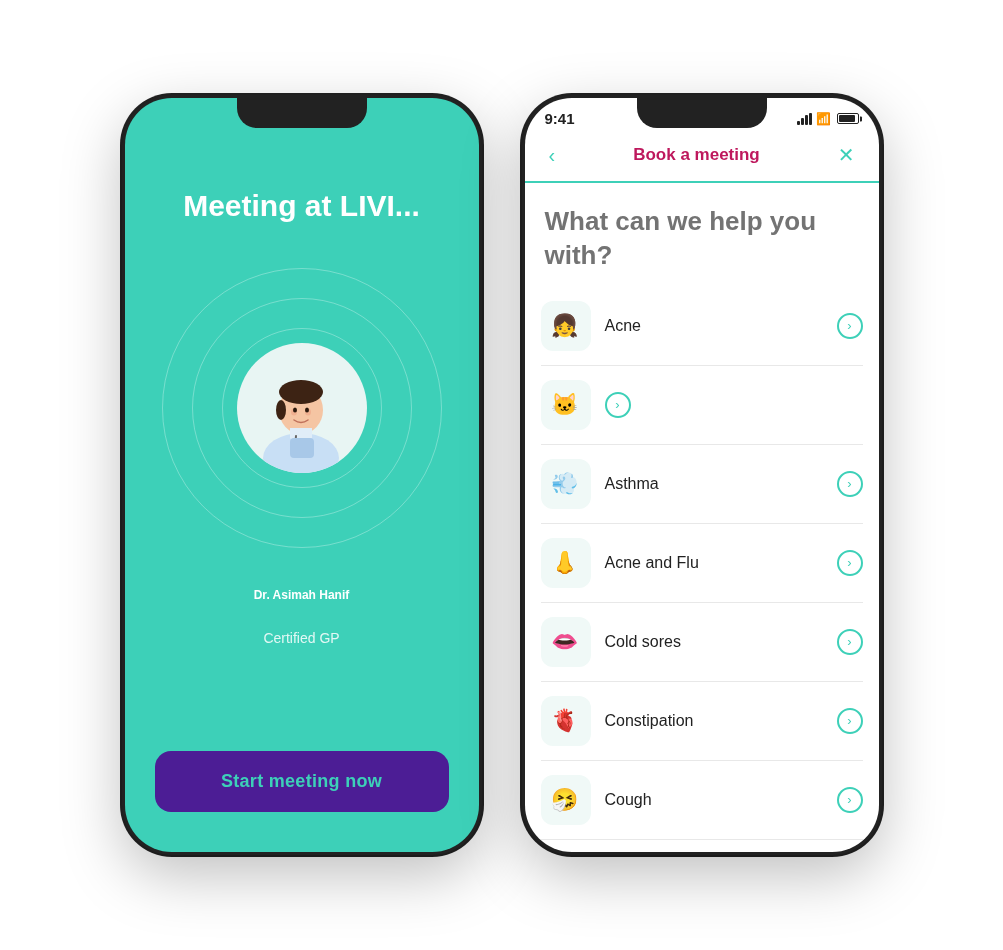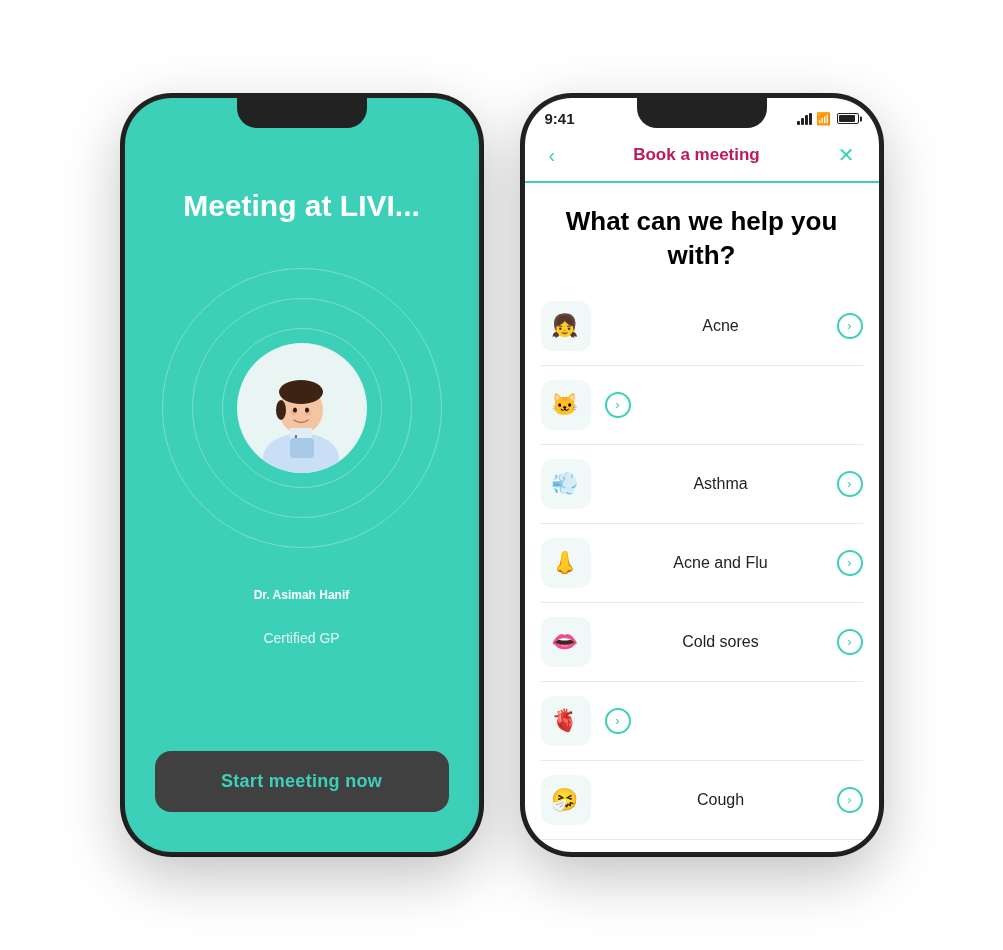--- a/index.html
+++ b/index.html
@@ -109,34 +109,33 @@
 
     
     .start-btn-wrapper {
       position: absolute;
       bottom: 40px;
       left: 30px; right: 30px;
     }
     .start-btn {
       width: 100%;
       padding: 20px;
-      background: #404040;
+      background: #4c1d95;
       border: none;
       border-radius: 16px;
       color: #3dd0b8;
       font-size: 18px;
       font-weight: 600;
       cursor: pointer;
       letter-spacing: 0.3px;
     }
 
     
     .phone-right .phone-inner {
       background: #fff;
-      text-align: center;
     }
     .phone-right-content {
       width: 100%;
       height: 100%;
       display: flex;
       flex-direction: column;
       overflow: hidden;
     }
 
     
@@ -171,21 +170,21 @@
       font-size: 17px;
       font-weight: 600;
       color: #be185d;
     }
 
     
     .page-heading {
       padding: 22px 20px 14px;
       font-size: 26px;
       font-weight: 800;
-      color: #000000;
+      color: #737373;
       line-height: 1.3;
     }
 
     
     .condition-list {
       flex: 1;
       overflow-y: auto;
       padding: 0 16px;
     }
     .condition-item {
@@ -354,20 +353,21 @@
             <span class="condition-name">Acne and Flu</span>
             <div class="condition-arrow">›</div>
           </div>
           <div class="condition-item">
             <div class="condition-icon-wrap">👄</div>
             <span class="condition-name">Cold sores</span>
             <div class="condition-arrow">›</div>
           </div>
           <div class="condition-item">
             <div class="condition-icon-wrap">🫀</div>
+            <span class="condition-name">Constipation</span>
             <div class="condition-arrow">›</div>
           </div>
           <div class="condition-item">
             <div class="condition-icon-wrap">🤧</div>
             <span class="condition-name">Cough</span>
             <div class="condition-arrow">›</div>
           </div>
           <div class="condition-item"></div>
         </div>
 

